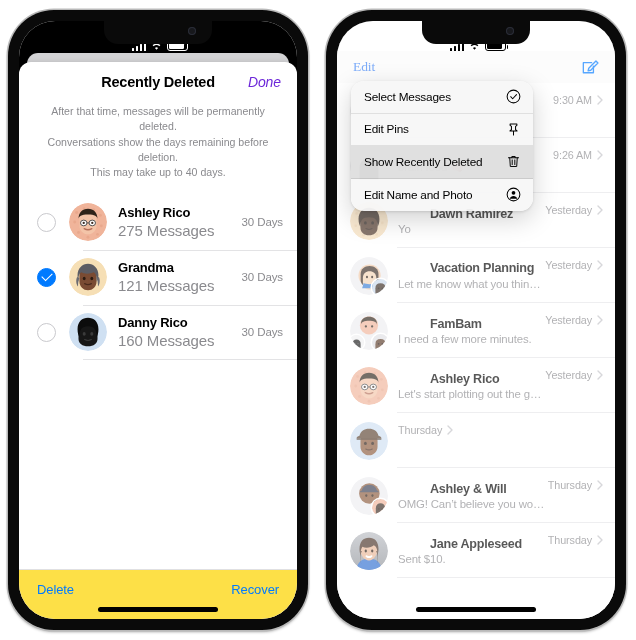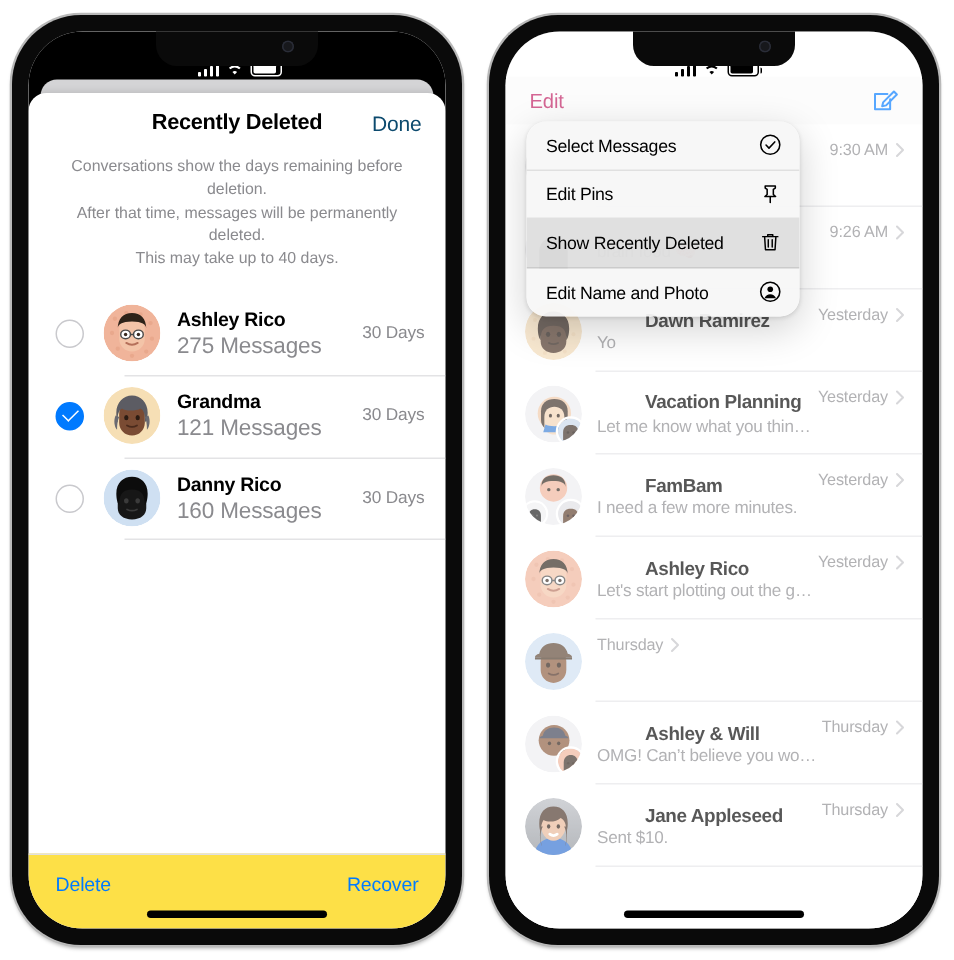--- a/index.html
+++ b/index.html
@@ -83,21 +83,21 @@
     display: flex; flex-direction: column;
     box-shadow: 0 -1px 4px rgba(0,0,0,.1);
   }
   .sheet-nav {
     position: relative; height: 40px; flex: 0 0 auto;
     display: flex; align-items: center; justify-content: center;
   }
   .sheet-title { font-size: 14.5px; font-weight: bold; color:#000; letter-spacing:-.2px; }
   .sheet-done {
     position:absolute; right: 16px; top: 50%; transform: translateY(-50%);
-    font-size: 14px; color: #0c4a6e; letter-spacing: -.1px;
+    font-size: 14px; color: #6d28d9; letter-spacing: -.1px; font-style: italic;
   }
   .sheet-desc {
     padding: 2px 22px 14px; text-align:center;
     font-size: 10.6px; line-height: 1.45; color: #8a8a8e;
   }
   .del-list { flex: 1 1 auto; overflow: hidden; }
   .del-row {
     display: flex; align-items: center; gap: 0;
     padding: 0 14px 0 18px; height: 55px; position: relative;
   }
@@ -132,21 +132,21 @@
     padding: 0 18px 10px;
   }
   .tb-btn { font-size: 13px; color:#007AFF; letter-spacing:-.1px; }
 
   
   .m-nav {
     position: absolute; top: 30px; left: 0; right: 0; height: 32px;
     display:flex; align-items:center; justify-content: space-between;
     padding: 0 16px; background:#fbfbfb; z-index: 20;
   }
-  .m-edit { font-size: 13.5px; color:#be185d; letter-spacing:-.1px; }
+  .m-edit { font-size: 13.5px; color:#3b82f6; letter-spacing:-.1px;font-family:Liberation Serif, serif; }
   .compose { width:18px; height:18px; }
   .m-list { position:absolute; top: 62px; left:0; right:0; bottom: 0; overflow:hidden; background:#fff; }
   .m-row {
     position: relative; display:flex; align-items: center;
     padding: 0 12px 0 13px; height: 55px;
   }
   .m-row::after{
     content:""; position:absolute; left: 60px; right:0; bottom:0; height:1px; background:#e6e6e8;
   }
   .m-ava { width: 38px; height: 38px; border-radius: 50%; margin-right: 10px; flex:0 0 auto; overflow:hidden; position:relative; }
@@ -220,22 +220,22 @@
 
       <div class="sheet-stack"></div>
 
       <div class="sheet">
         <div class="sheet-nav">
           <div class="sheet-title">Recently Deleted</div>
           <div class="sheet-done">Done</div>
         </div>
 
         <div class="sheet-desc">
+          <div>After that time, messages will be permanently deleted.</div>
           <div>Conversations show the days remaining before deletion.</div>
-          <div>After that time, messages will be permanently deleted.</div>
           <div>This may take up to 40 days.</div>
         </div>
 
         <div class="del-list">
 
           <div class="del-row">
             <div class="radio"></div>
             <div class="ava">
               <svg class="face" viewBox="0 0 40 40">
                   <circle cx="20" cy="20" r="20" fill="#f0b49a"></circle>

